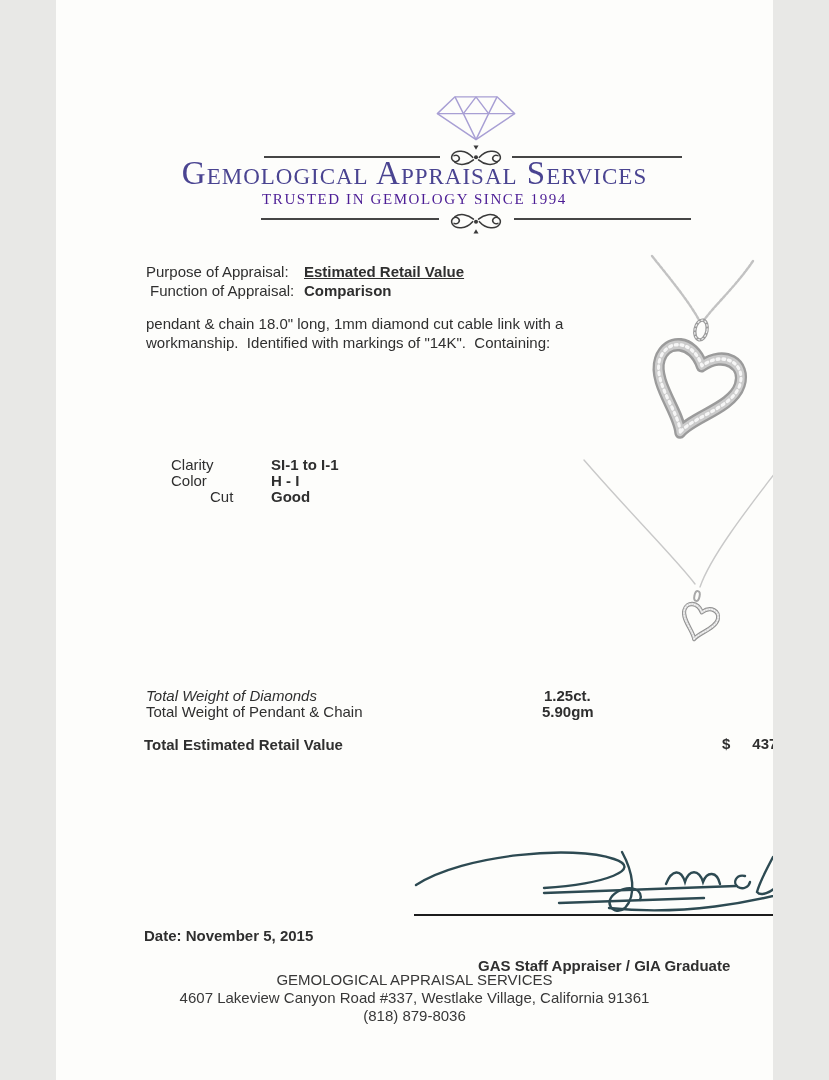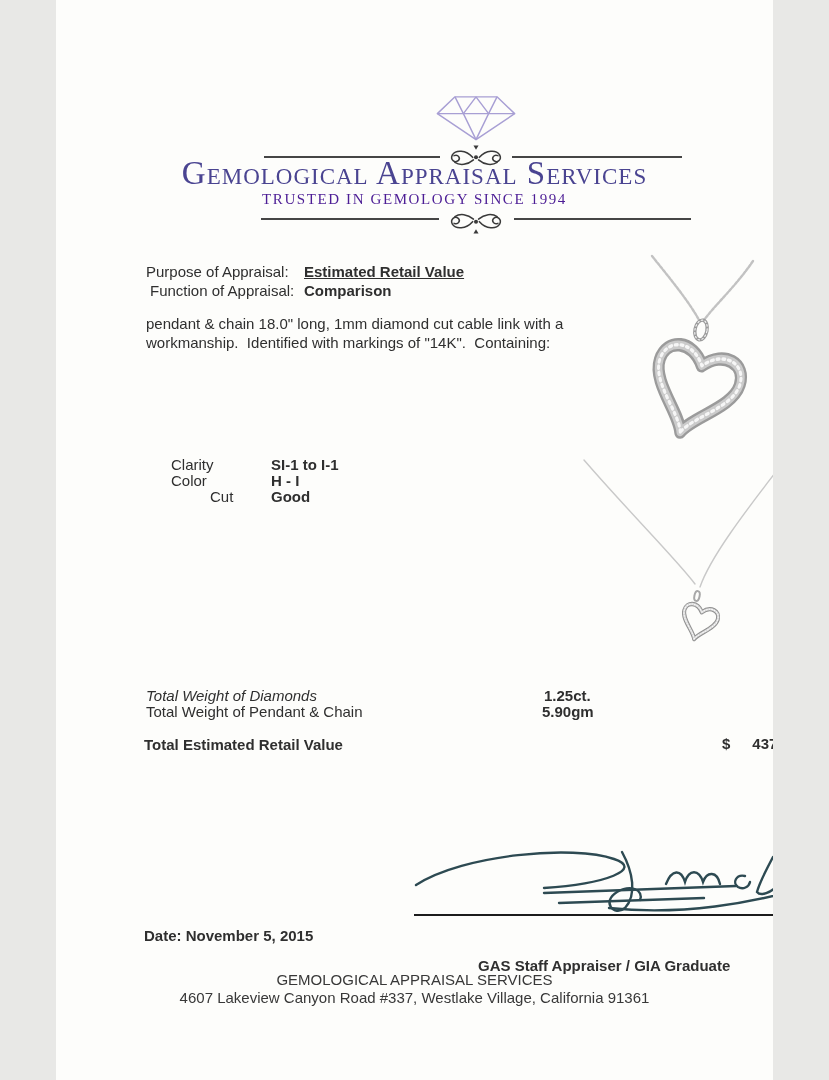--- a/index.html
+++ b/index.html
@@ -156,14 +156,15 @@
       <path d="M 205,68 C 280,76 350,62 392,50"></path>
     </g>
   </svg>
   <div class="abs sig-line" style="left:358px;top:914px;width:386px;"></div>
 
   <div class="abs body-text b" style="left:88px;top:926px;">Date: November 5, 2015</div>
   <div class="abs body-text b" style="left:422px;top:926px;margin-top:30px;">GAS Staff Appraiser / GIA Graduate</div>
 
   <div class="abs footer-line" style="top:971px;">GEMOLOGICAL APPRAISAL SERVICES</div>
   <div class="abs footer-line" style="top:989px;">4607 Lakeview Canyon Road #337, Westlake Village, California 91361</div>
+  <div class="abs footer-line" style="top:1007px;">(818) 879-8036</div>
 
 </div>
 
 </body></html>

